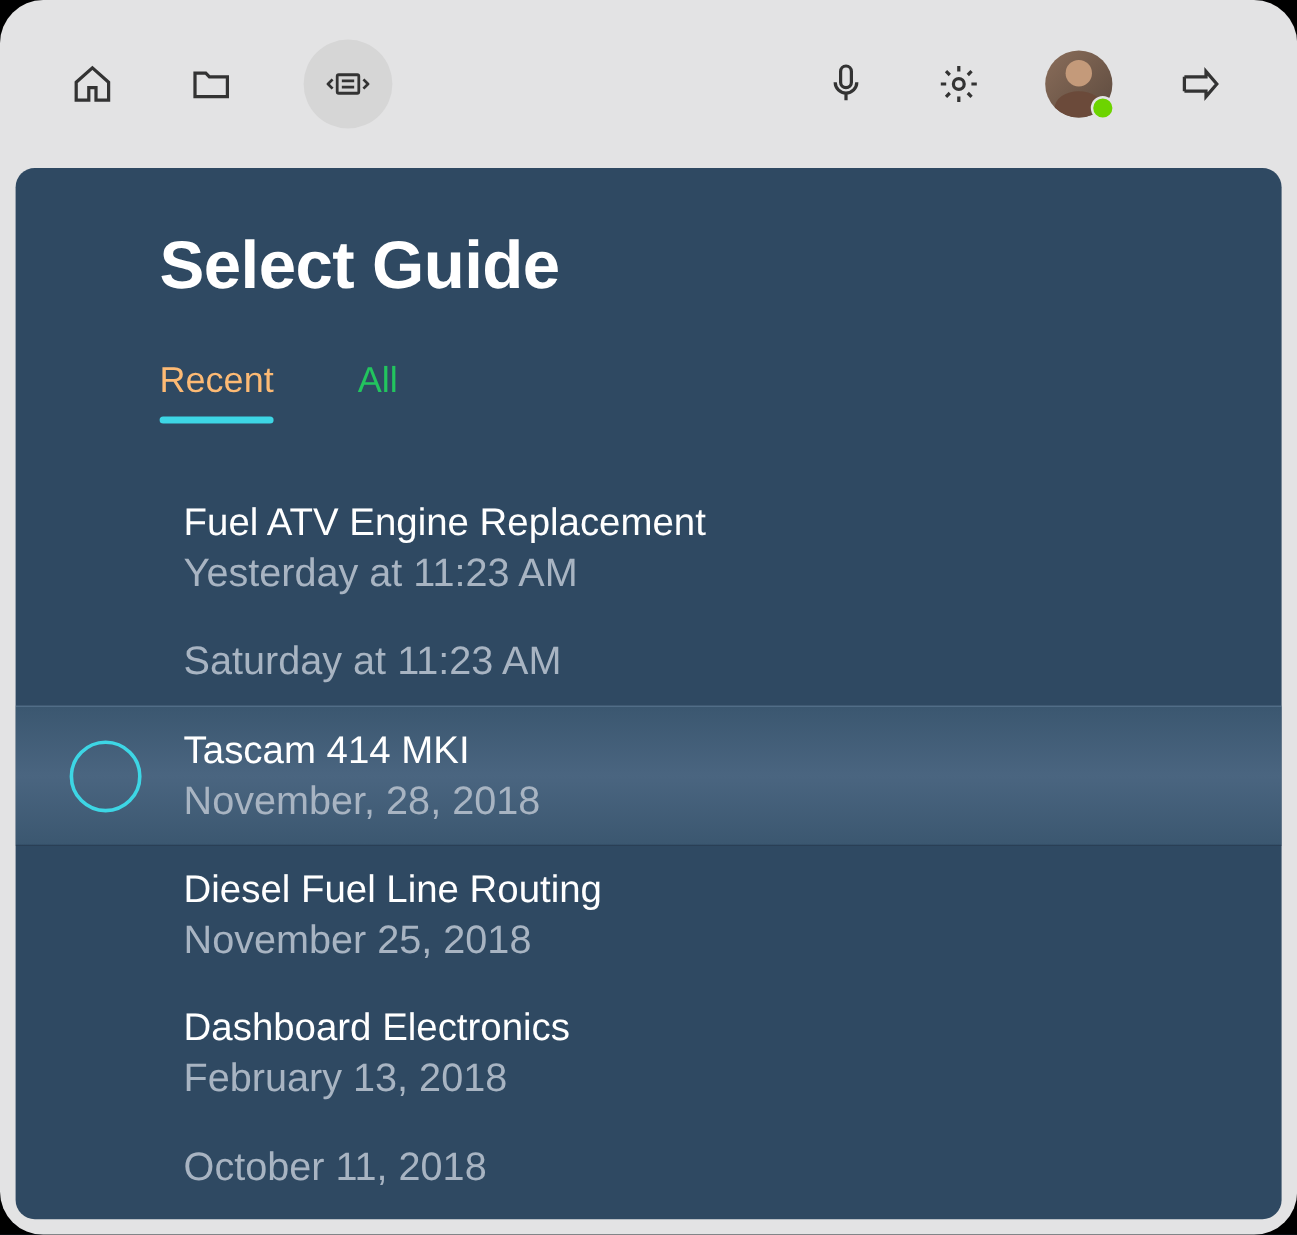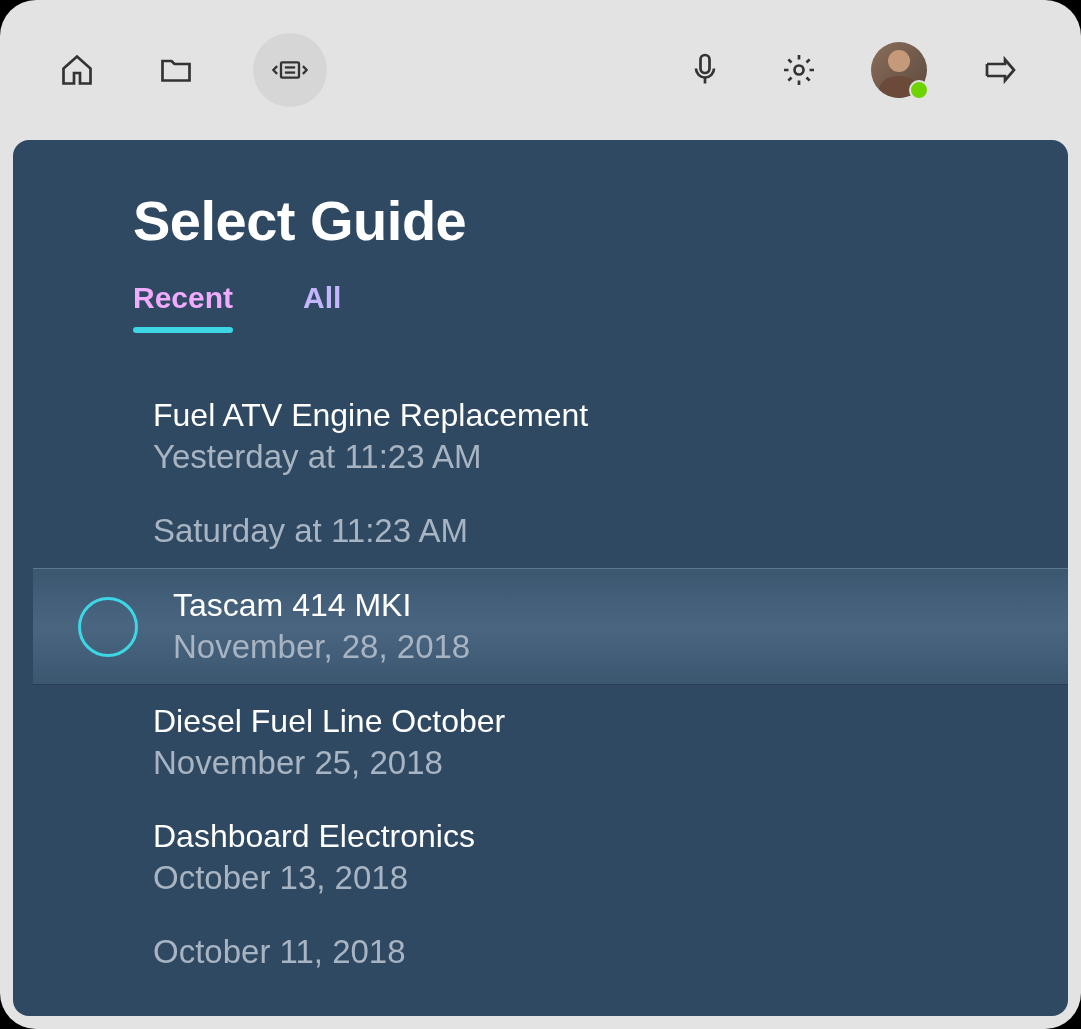--- a/index.html
+++ b/index.html
@@ -116,40 +116,39 @@
       background: #2f4962;
       border-radius: 16px;
       color: #fff;
       padding: 48px 0 40px 0;
       overflow: hidden;
     }
     .panel-title {
       font-size: 56px;
       font-weight: 700;
       margin-left: 120px;
-      margin-bottom: 28px;
+      margin-bottom: 48px;
       letter-spacing: -0.5px;
     }
     .tabs {
       display: flex;
       gap: 70px;
       margin-left: 120px;
       margin-bottom: 18px;
     }
     .tab {
       font-size: 30px;
-      color: #c4b5fd;
+      color: #22c55e;
       cursor: pointer;
       padding-bottom: 14px;
       position: relative;
-      font-weight: bold;
     }
     .tab.active {
-      color: #f0abfc;
-      font-weight: 700;
+      color: #fdba74;
+      font-weight: 400;
     }
     .tab.active::after {
       content: '';
       position: absolute;
       left: 0;
       right: 0;
       bottom: -4px;
       height: 6px;
       background: #3dd6e5;
       border-radius: 3px;
@@ -159,21 +158,20 @@
     }
     .list-item {
       padding: 18px 0 18px 140px;
       cursor: pointer;
       position: relative;
     }
     .list-item.selected {
       background: linear-gradient(180deg, #3b5770 0%, #4a6580 50%, #3b5770 100%);
       border-top: 1px solid #5a7690;
       border-bottom: 1px solid #2a3f55;
-      margin-left: 20px;
     }
     .list-item.selected::before {
       content: '';
       position: absolute;
       left: 45px;
       top: 50%;
       transform: translateY(-50%);
       width: 54px;
       height: 54px;
       border: 3px solid #3dd6e5;
@@ -256,25 +254,25 @@
         <div class="item-date">Yesterday at 11:23 AM</div>
       </div>
       <div class="list-item">
         <div class="item-date">Saturday at 11:23 AM</div>
       </div>
       <div class="list-item selected">
         <div class="item-title">Tascam 414 MKI</div>
         <div class="item-date">November, 28, 2018</div>
       </div>
       <div class="list-item">
-        <div class="item-title">Diesel Fuel Line October</div>
+        <div class="item-title">Diesel Fuel Line Routing</div>
         <div class="item-date">November 25, 2018</div>
       </div>
       <div class="list-item">
         <div class="item-title">Dashboard Electronics</div>
-        <div class="item-date">October 13, 2018</div>
+        <div class="item-date">February 13, 2018</div>
       </div>
       <div class="list-item">
         <div class="item-date">October 11, 2018</div>
       </div>
     </div>
   </div>
 </div>
 
 </body></html>

